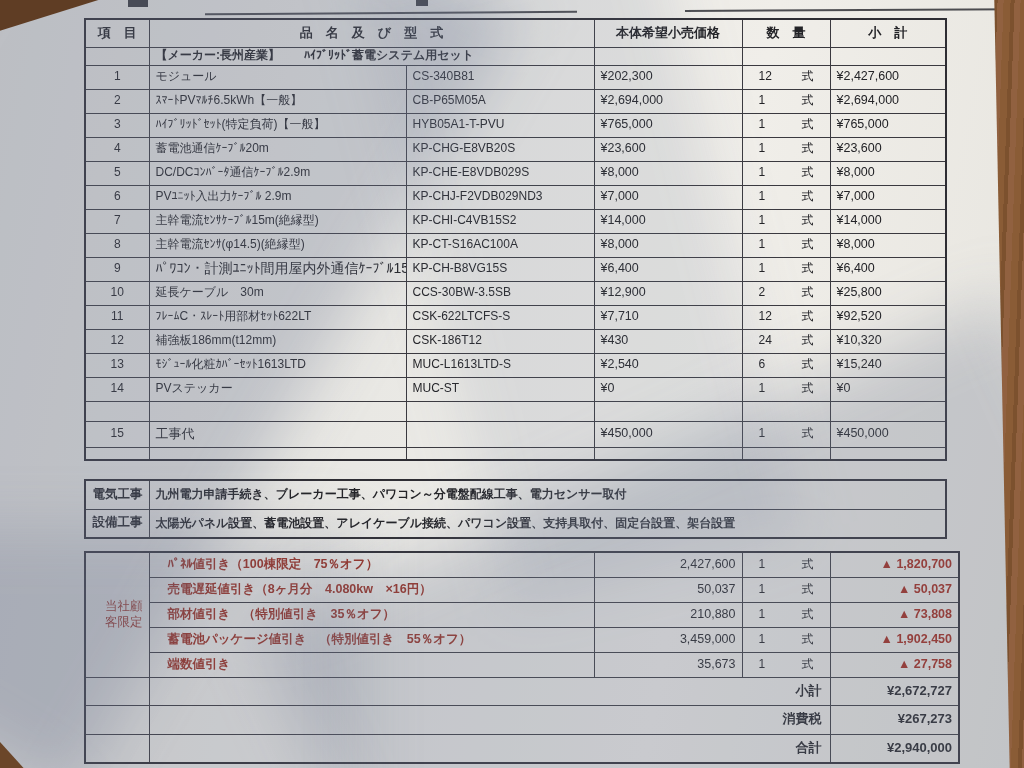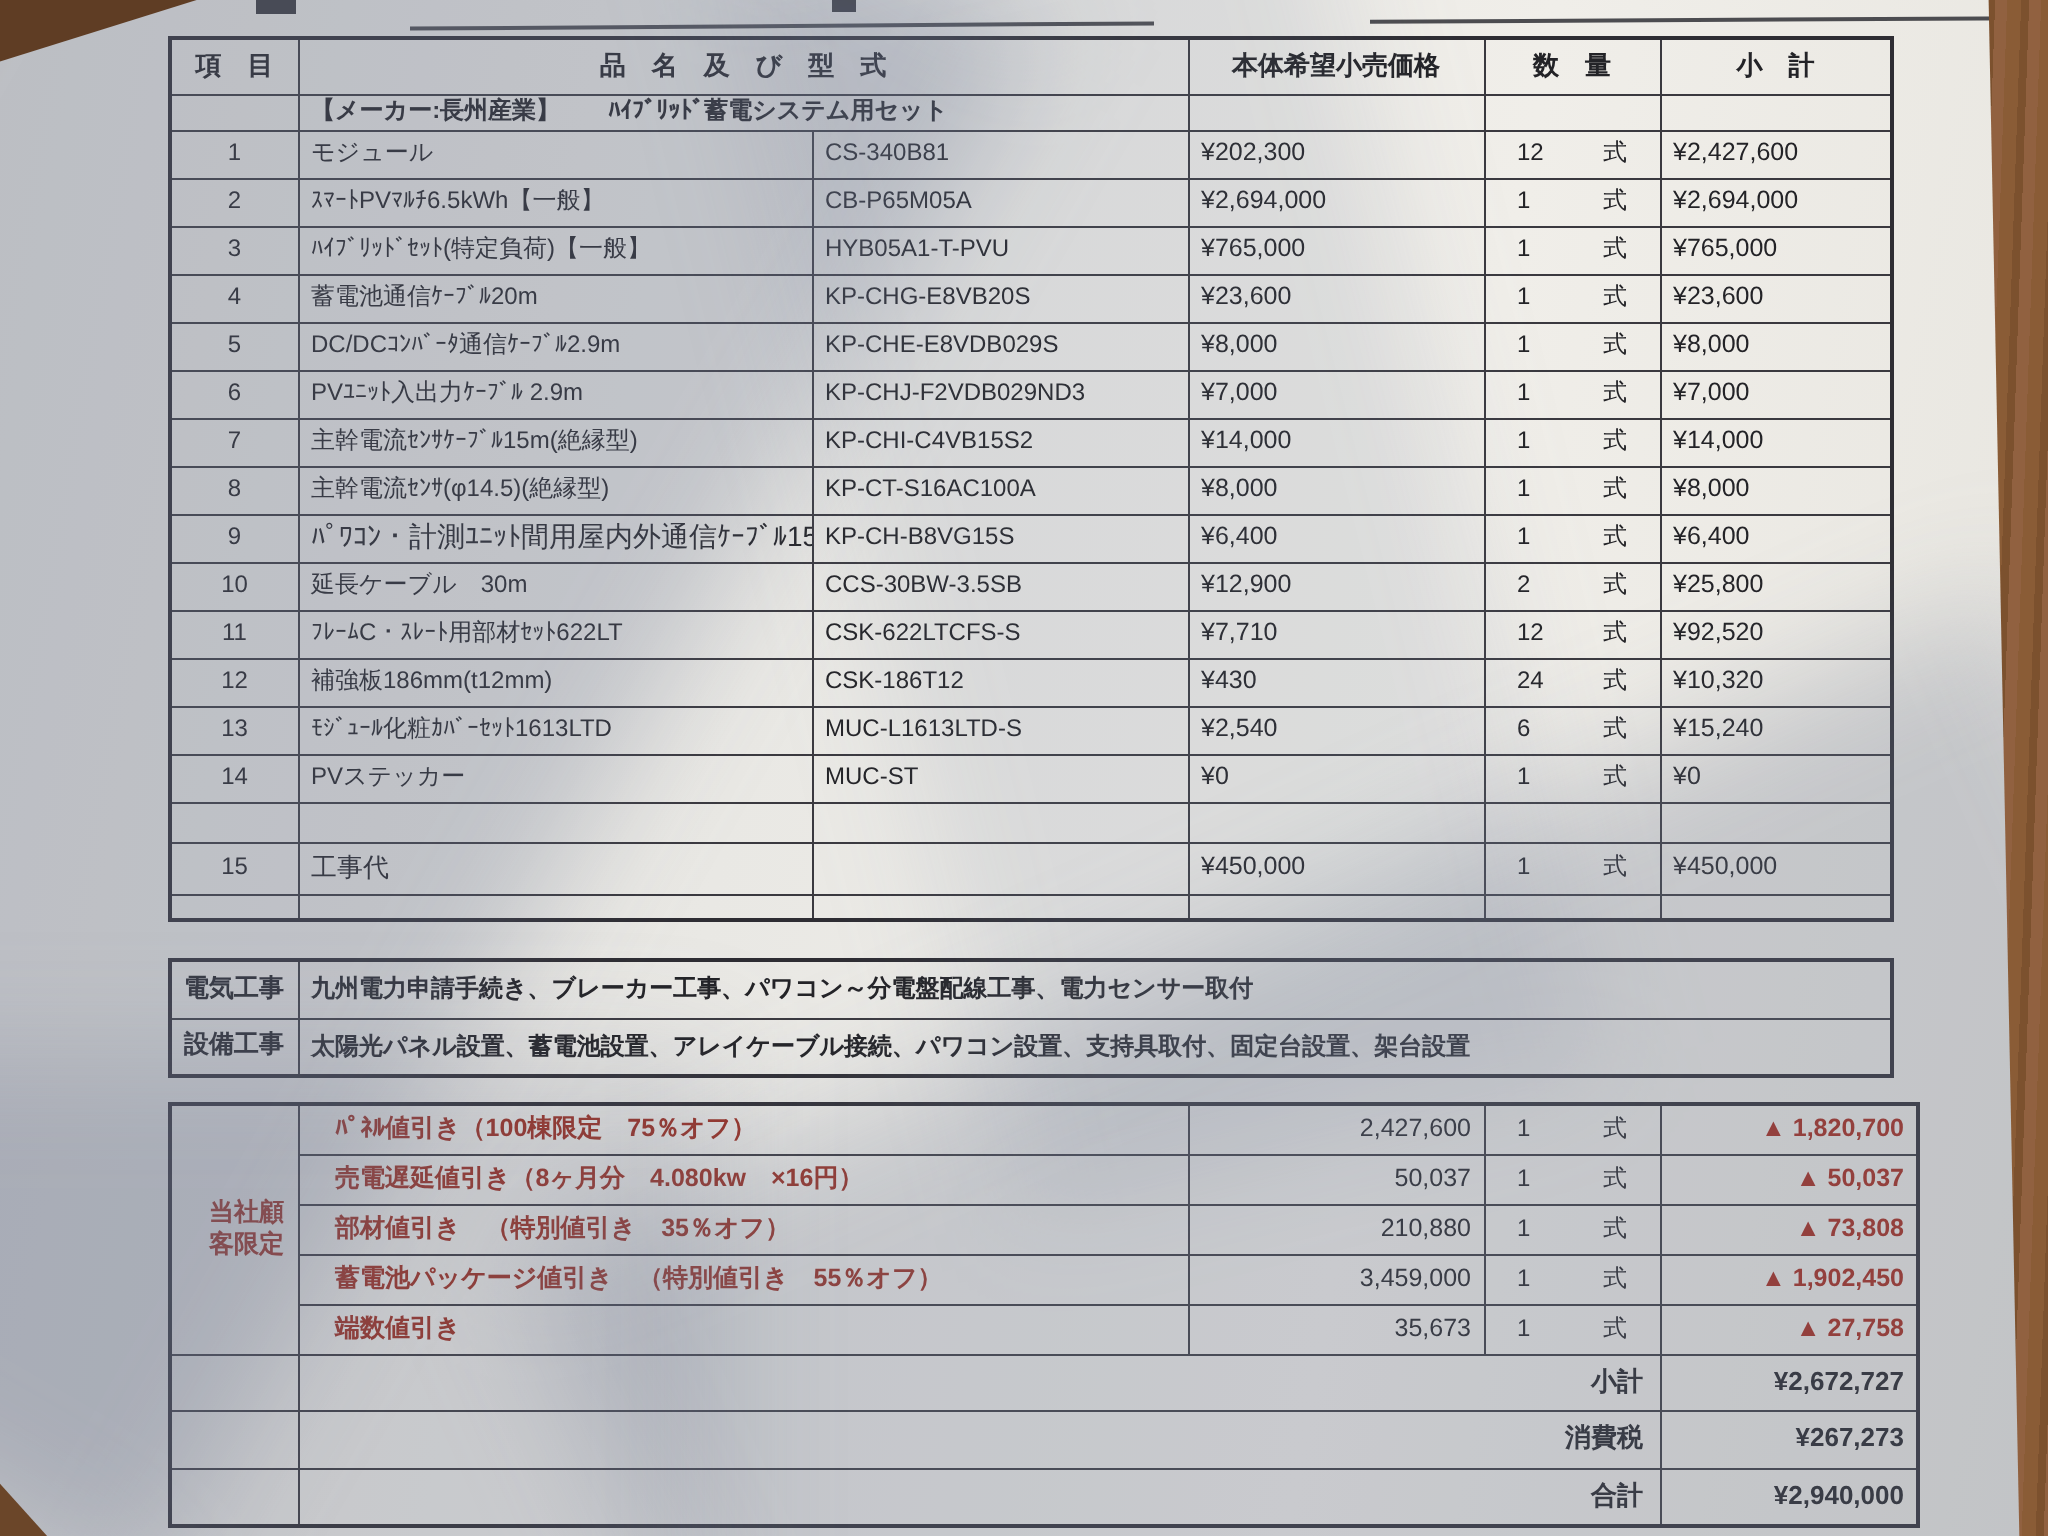--- a/index.html
+++ b/index.html
@@ -16,28 +16,28 @@
   
   table{border-collapse:collapse;table-layout:fixed;position:absolute;
         border:2px solid #2e2d33;background:transparent;}
   td{border:1.4px solid #3a393f;padding:0 6px;font-size:12px;color:#232327;
      white-space:nowrap;overflow:hidden;line-height:1.1;}
   .c-no{text-align:center;}
   .c-price,.c-sub{text-align:left;font-size:12.5px;}
   .qtybox{display:flex;justify-content:space-between;padding:0 10px;align-items:center;}
   .hdr td{font-weight:bold;font-size:13px;text-align:center;}
   .maker td{font-weight:bold;font-size:12px;}
-  .worklbl{font-weight:bold;font-size:12.5px;text-align:left;}
+  .worklbl{font-weight:bold;font-size:12.5px;text-align:right;}
   .workdesc{font-weight:600;font-size:12px;}
   .red{color:#9a2e21;padding-left:18px;}
   .dred{color:#a4281a;}
   .disc-label{font-weight:bold;font-size:12.5px;}
   .disc-base{text-align:right;font-size:12.5px;}
   .disc-amt{text-align:right;font-weight:bold;font-size:12.5px;}
-  .side{white-space:normal;text-align:center;font-weight:bold;font-size:12.5px;line-height:1.25;}
+  .side{white-space:normal;text-align:right;font-weight:normal;font-size:12.5px;line-height:1.25;}
   .tot-label{text-align:right;font-weight:bold;font-size:13px;padding-right:8px;}
   .tot-val{text-align:right;font-weight:bold;font-size:13px;padding-left:34px;}
 
   
   .shadow{position:absolute;pointer-events:none;}
   #shadow-arm{left:-170px;top:-170px;width:500px;height:900px;
      background:rgba(106,116,141,0.30);transform:rotate(30deg);filter:blur(30px);}
   #shadow-mid{left:430px;top:-60px;width:300px;height:640px;
      background:rgba(110,120,145,0.15);transform:rotate(-14deg);filter:blur(28px);}
   #shadow-bottom{left:330px;top:440px;width:820px;height:520px;

